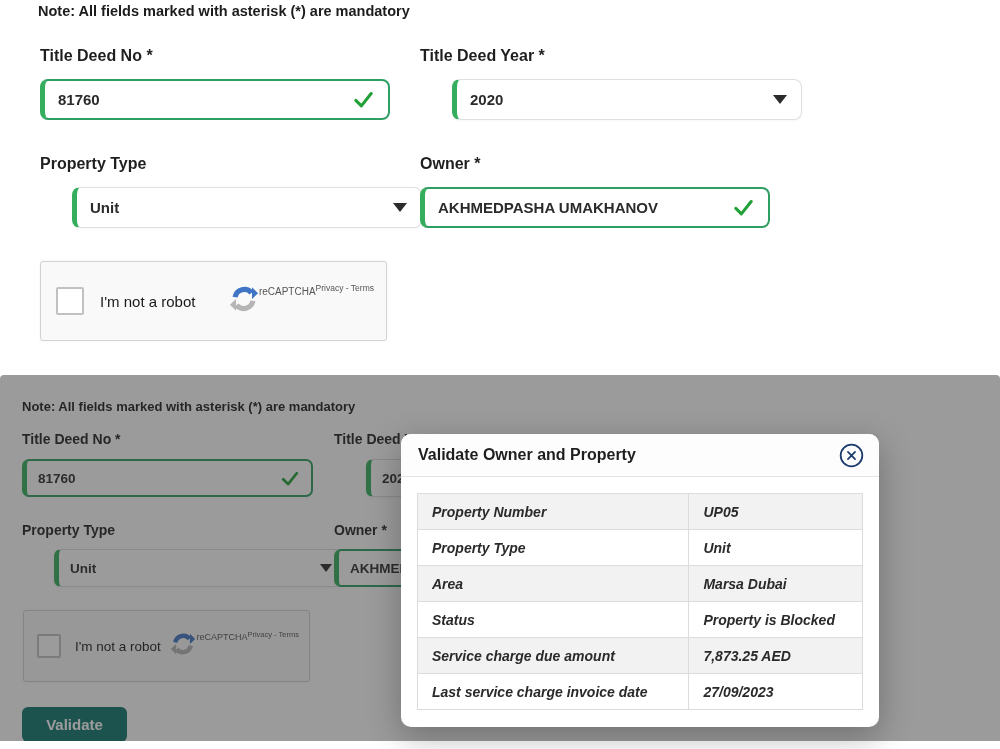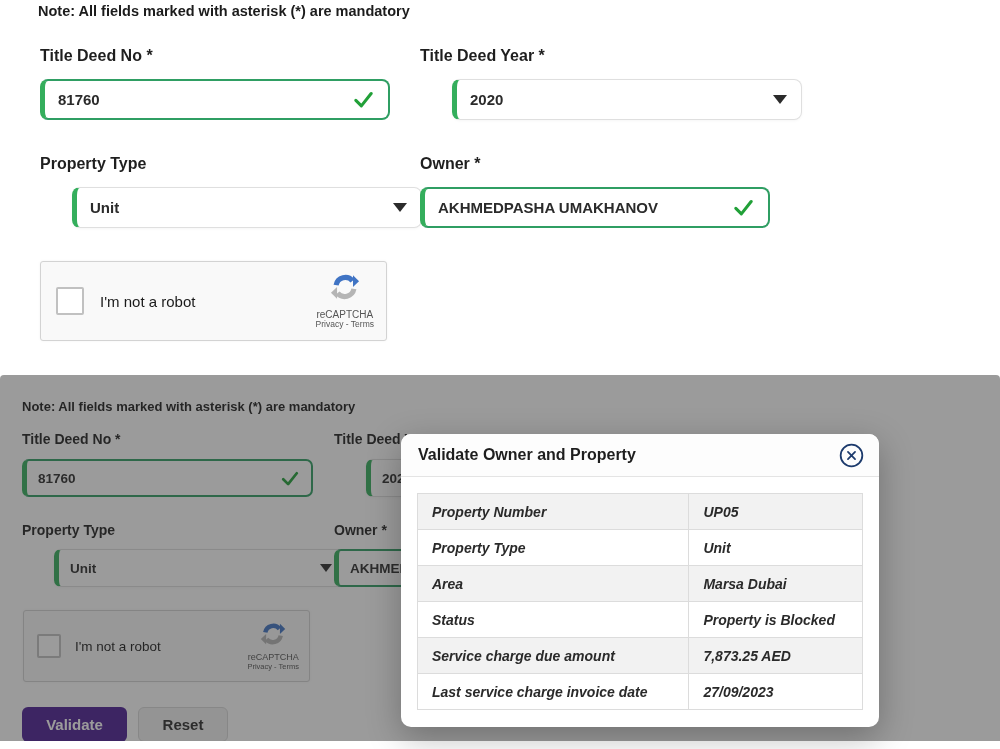--- a/index.html
+++ b/index.html
@@ -16,21 +16,21 @@
   .box.valid  { border:2px solid #2f9e63; border-left:5px solid #34ae5c; }
   .box.select { border:1px solid #dfdfdf; border-left:5px solid #34ae5c; box-shadow:0 1px 3px rgba(0,0,0,0.04);margin-left:32px; }
   .trail { margin-left:auto; display:flex; align-items:center; }
   .caret { width:0; height:0; border-left:7px solid transparent; border-right:7px solid transparent;
            border-top:9px solid #2b2b2b; }
 
   .captcha { position:absolute; background:#f9f9f9; border:1px solid #d3d3d3; border-radius:3px;
              display:flex; align-items:center; box-shadow:0 0 3px rgba(0,0,0,0.05); }
   .cb { background:#fff; border:2px solid #c1c1c1; border-radius:2px; }
   .cap-label { color:#1a1a1a; }
-  .logo-col { margin-left:auto; display:flex; flex-direction:column; align-items:center; line-height:1.15; }
+  .logo-col { margin-left:auto; display:flex; flex-direction:row; line-height:1.15; }
   .cap-brand { color:#555; }
   .cap-links { color:#555; }
 
   
   .captcha.lg { padding:0 12px 0 15px; }
   .captcha.lg .cb { width:28px; height:28px; }
   .captcha.lg .cap-label { font-size:15px; margin-left:16px; }
   .captcha.lg .cap-brand { font-size:10px; margin-top:2px; }
   .captcha.lg .cap-links { font-size:8.5px; }
 
@@ -44,21 +44,21 @@
   .captcha.sm .cap-label { font-size:13.5px; margin-left:14px; }
   .captcha.sm .cap-brand { font-size:9px; margin-top:1px; }
   .captcha.sm .cap-links { font-size:7.5px; }
 
   .dim-section { position:absolute; left:0; top:375px; width:1000px; height:366px; background:#fff;
                  overflow:hidden; border-radius:4px 4px 0 0; }
   .dim-cover { position:absolute; inset:0; background:rgba(47,47,47,0.48); z-index:5; }
 
   .btn { position:absolute; display:flex; align-items:center; justify-content:center;
          border-radius:6px; font-weight:700; font-size:15px; }
-  .btn-validate { background:#4c1d95; color:#fff; }
+  .btn-validate { background:#0f766e; color:#fff; }
   .btn-reset { background:#f1f1f1; border:1px solid #d9d9d9; color:#2b2b2b; }
 
   .modal { position:absolute; left:401px; top:434px; width:478px; height:293px; background:#fff;
            border-radius:10px; box-shadow:0 10px 34px rgba(0,0,0,0.28); z-index:20; }
   .modal-header { height:43px; display:flex; align-items:center; justify-content:space-between;
                   padding:0 15px 0 17px; border-bottom:1px solid #e4e4e4; background:#fdfdfd;
                   border-radius:10px 10px 0 0; }
   .modal-title { font-size:16px; font-weight:700; color:#1e1e1e; }
   .close-btn { background:none; border:none; cursor:pointer; display:flex; align-items:center; padding:0; }
   .modal-body { padding:16px;font-style:italic; }
@@ -179,21 +179,20 @@
             <path d="M25.5 18 A 10 10 0 0 1 8 22.5" fill="none" stroke="#b5b5b5" stroke-width="5.5"></path>
             <polygon points="7.5,16 7.5,28.5 1,22.2" fill="#b5b5b5"></polygon>
           </svg>
         </span>
         <span class="cap-brand">reCAPTCHA</span>
         <span class="cap-links">Privacy - Terms</span>
       </span>
     </div>
 
     <div class="btn btn-validate" style="left:22px; top:332px; width:105px; height:35px;">Validate</div>
-    <div class="btn btn-reset" style="left:138px; top:332px; width:90px; height:35px;">Reset</div>
 
     <div class="dim-cover"></div>
   </div>
 
   <div class="modal">
     <div class="modal-header">
       <span class="modal-title">Validate Owner and Property</span>
       <button class="close-btn">
         <svg width="25" height="25" viewBox="0 0 24 24" fill="none" stroke="#1d3b6d" stroke-width="1.7">
           <circle cx="12" cy="12" r="10.4"></circle>

